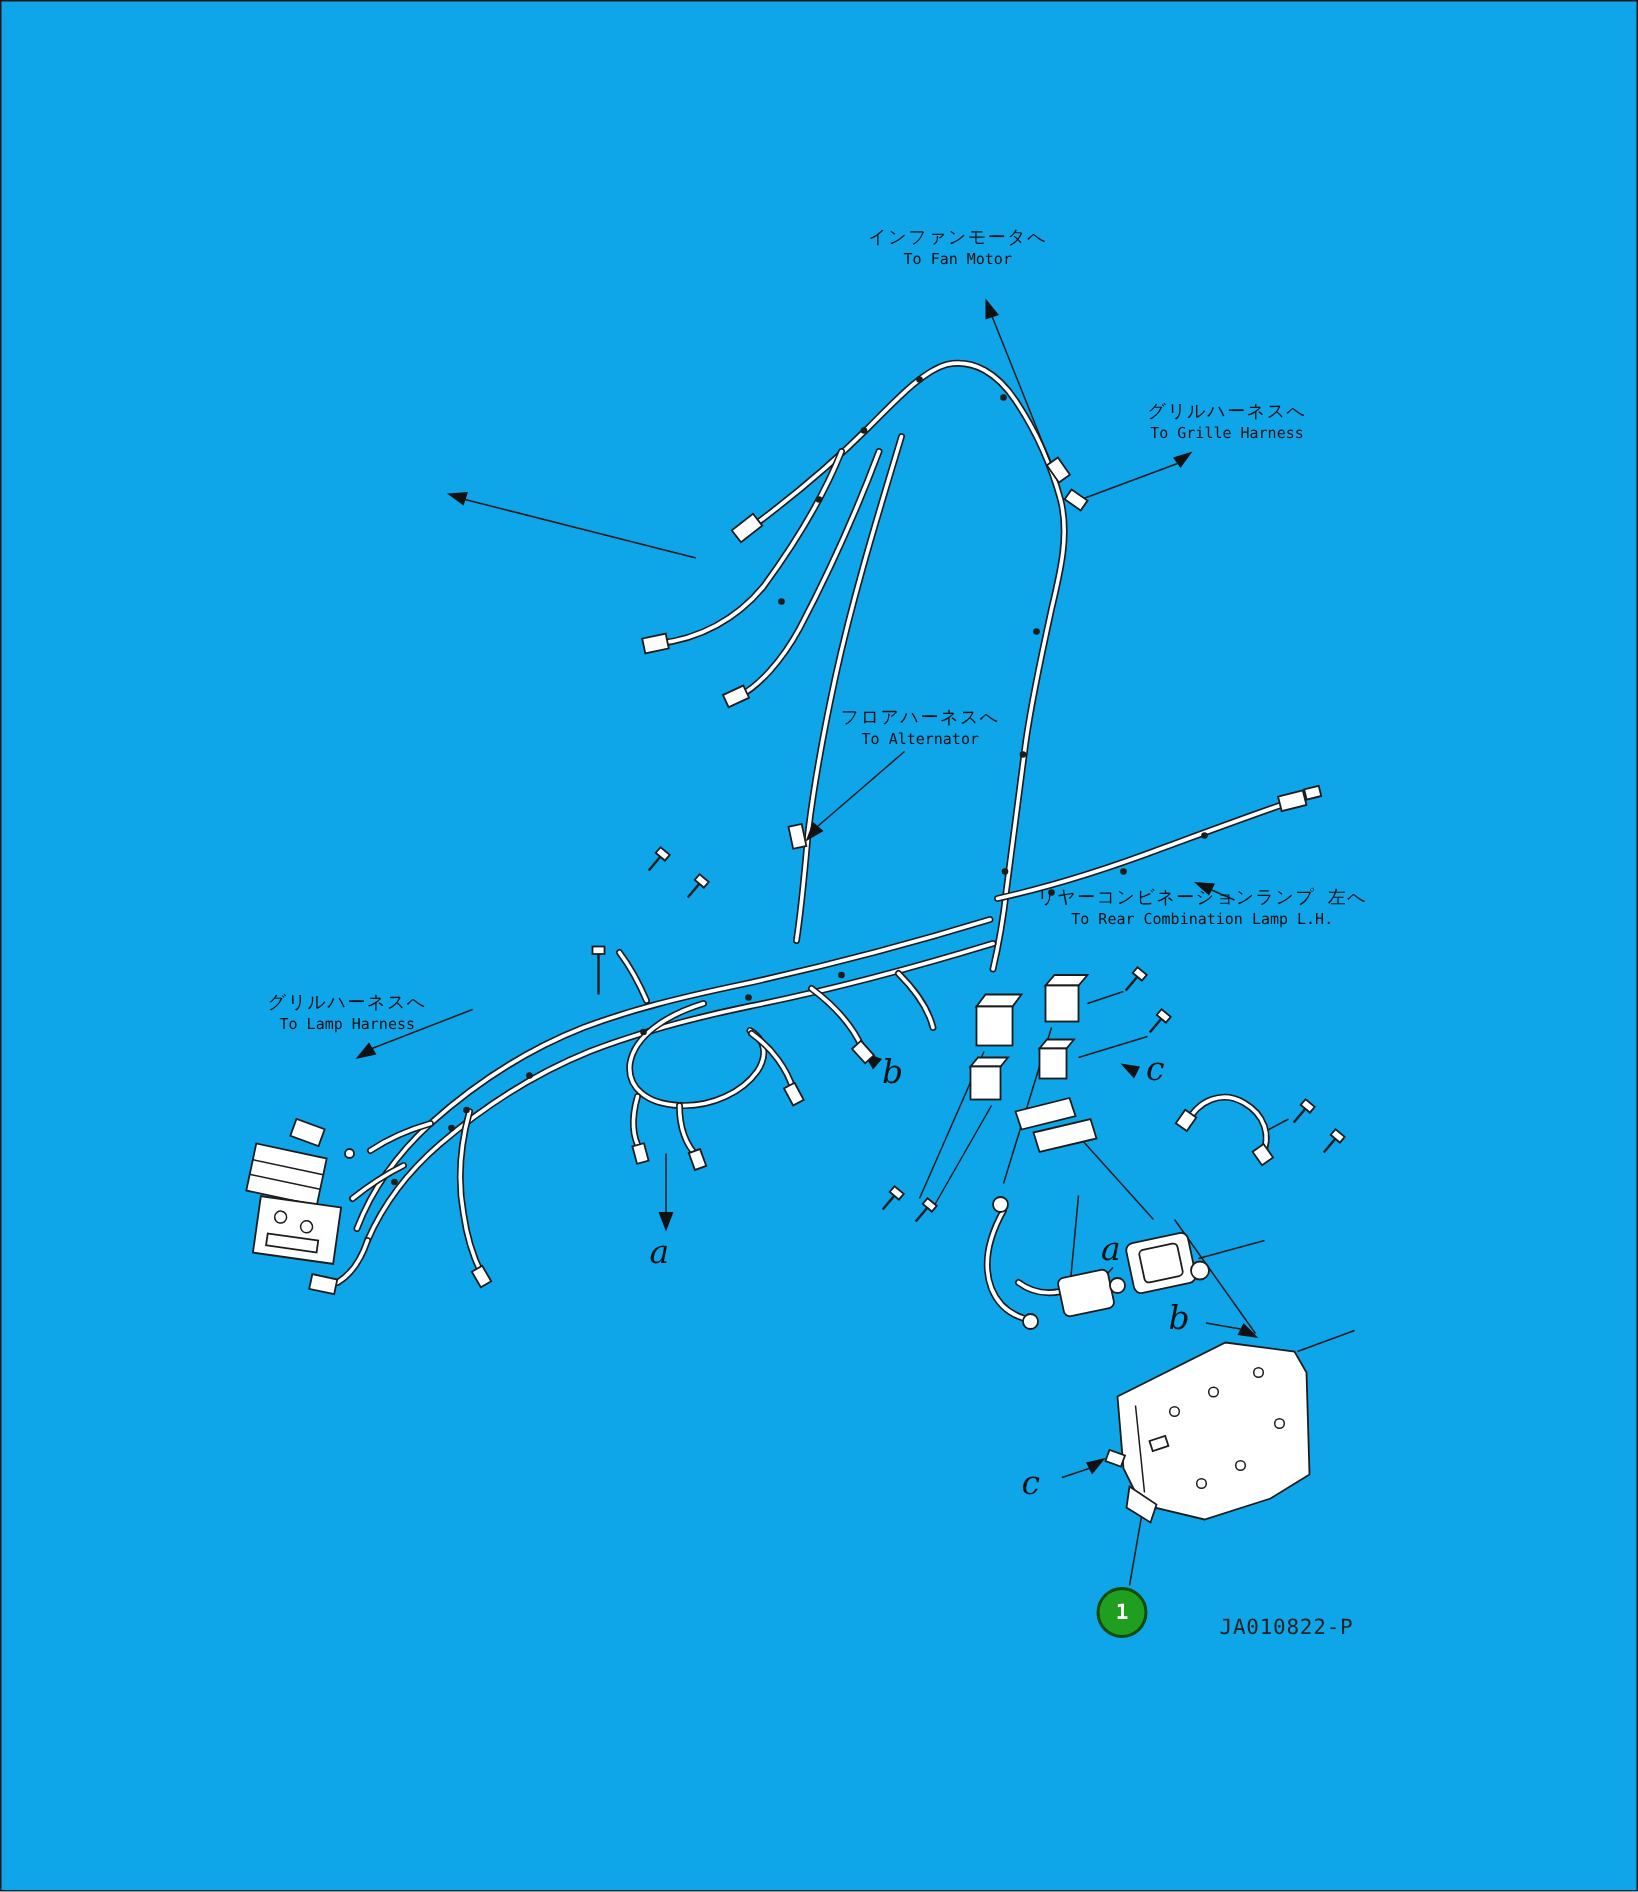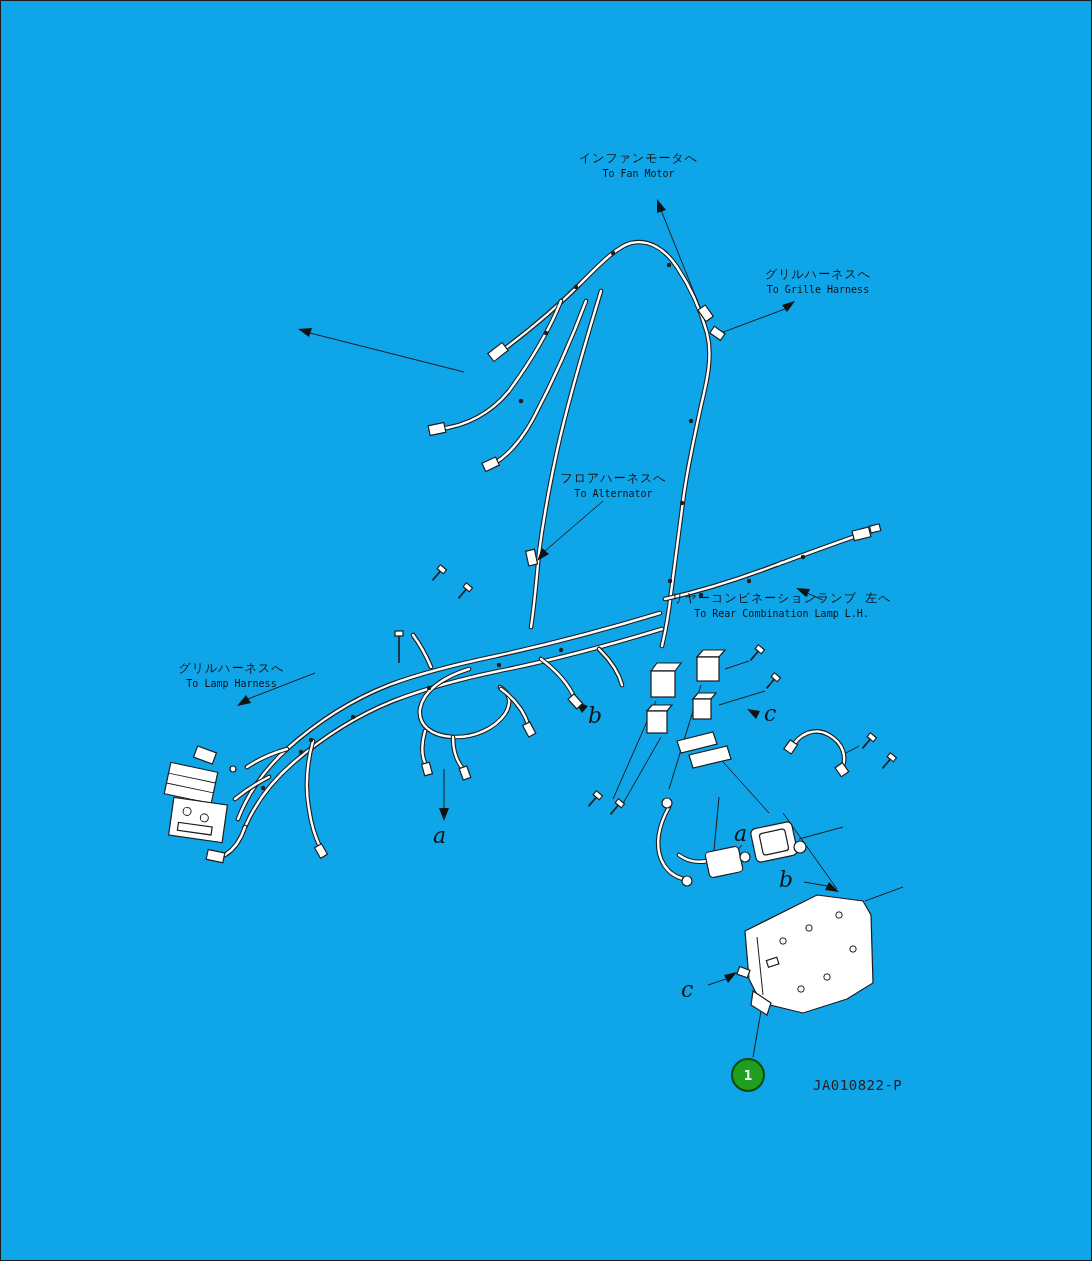--- a/index.html
+++ b/index.html
@@ -263,21 +263,21 @@
     <div class="en">To Fan Motor</div>
   </div>
   <div class="label" style="left:712px;top:266px;width:210px">
     <div class="jp">グリルハーネスへ</div>
     <div class="en">To Grille Harness</div>
   </div>
   <div class="label" style="left:535px;top:470px;width:155px">
     <div class="jp">フロアハーネスへ</div>
     <div class="en">To Alternator</div>
   </div>
-  <div class="label" style="left:648px;top:590px;width:265px">
+  <div class="label" style="left:668px;top:590px;width:265px">
     <div class="jp">リヤーコンビネーションランプ 左へ</div>
     <div class="en">To Rear Combination Lamp L.H.</div>
   </div>
   <div class="label" style="left:148px;top:660px;width:165px">
     <div class="jp">グリルハーネスへ</div>
     <div class="en">To Lamp Harness</div>
   </div>
 
   <div class="vletter" style="left:587px;top:702px">b</div>
   <div class="vletter" style="left:763px;top:700px">c</div>

